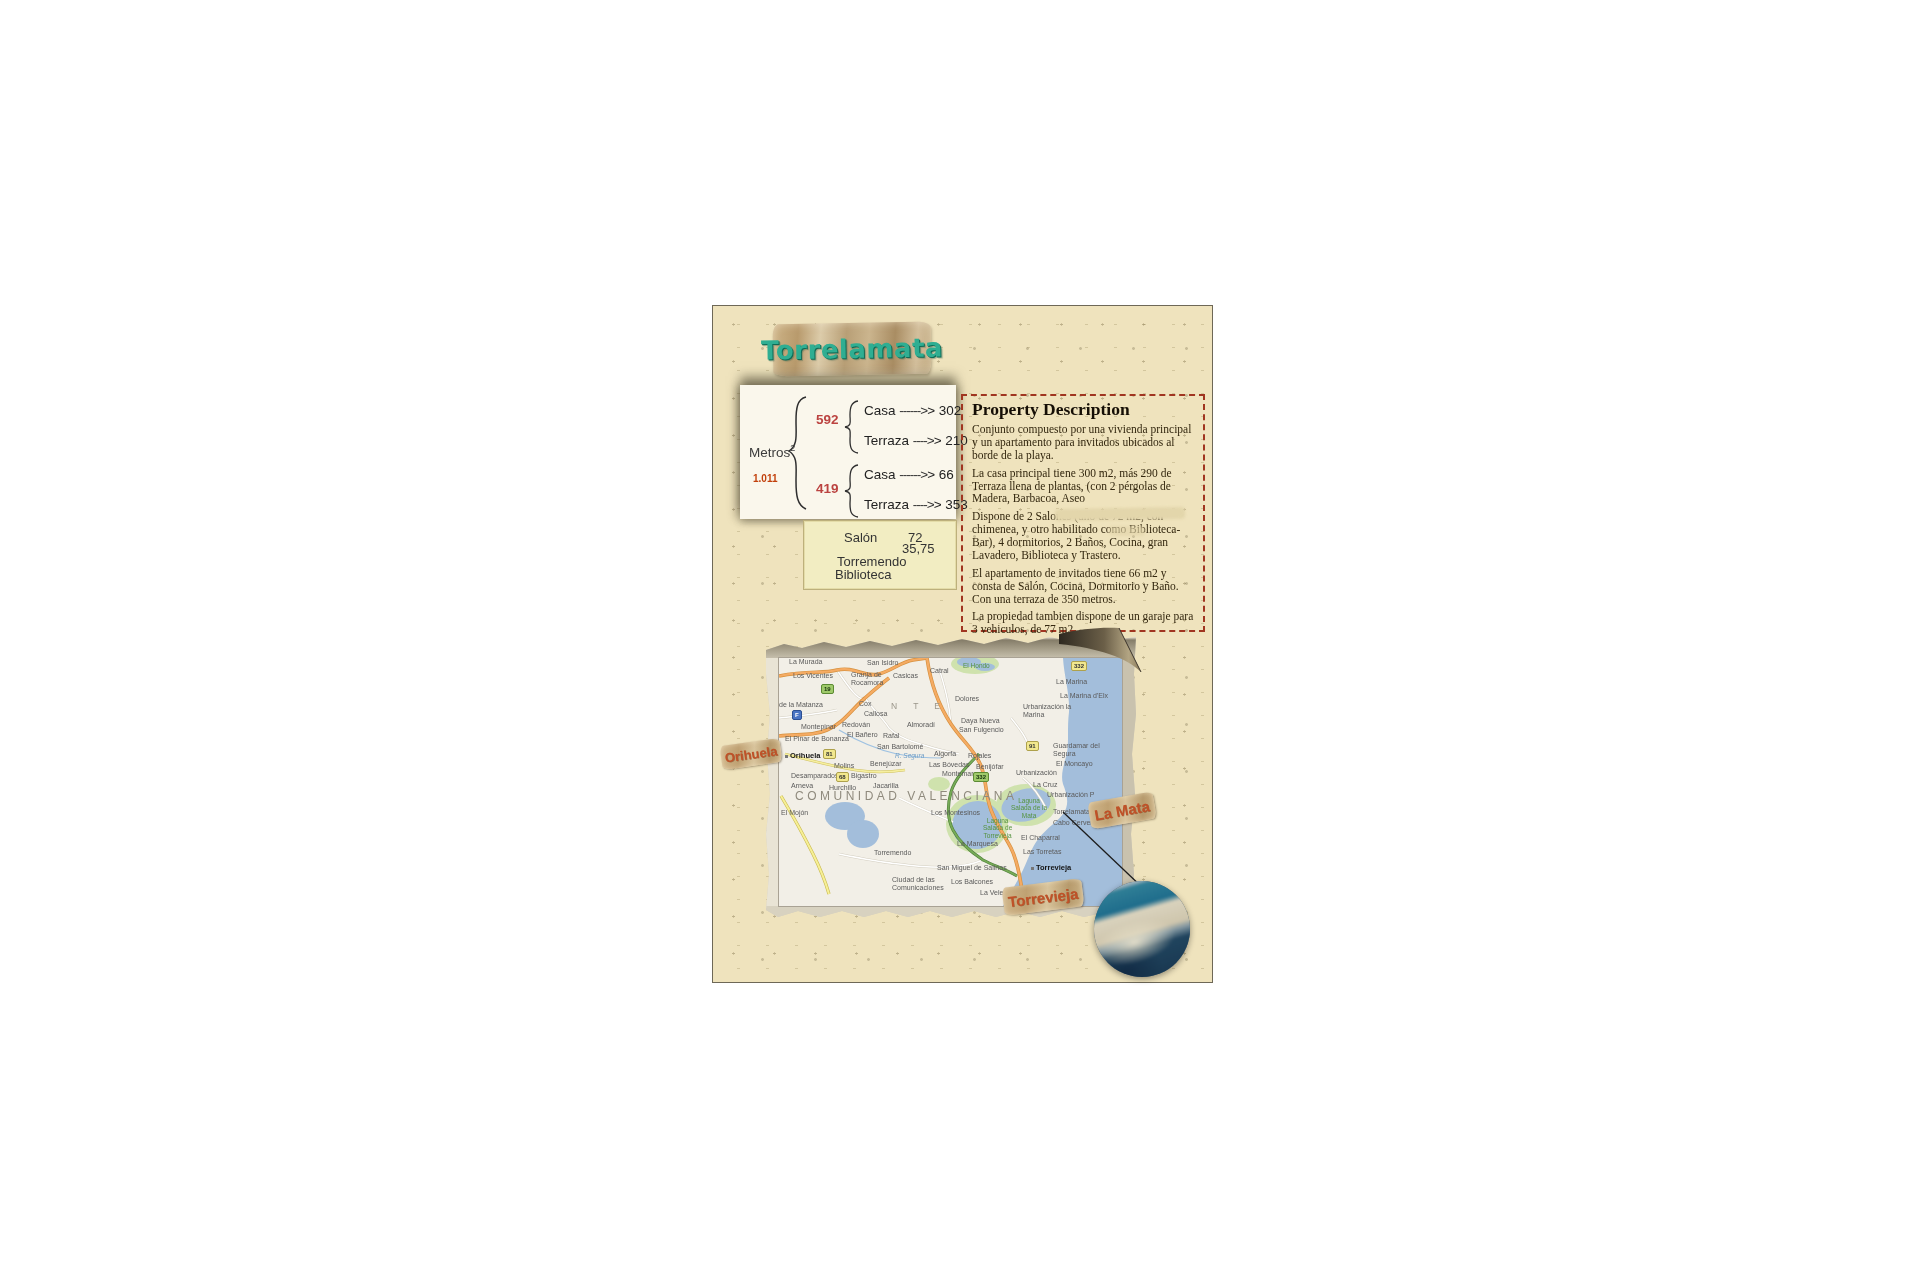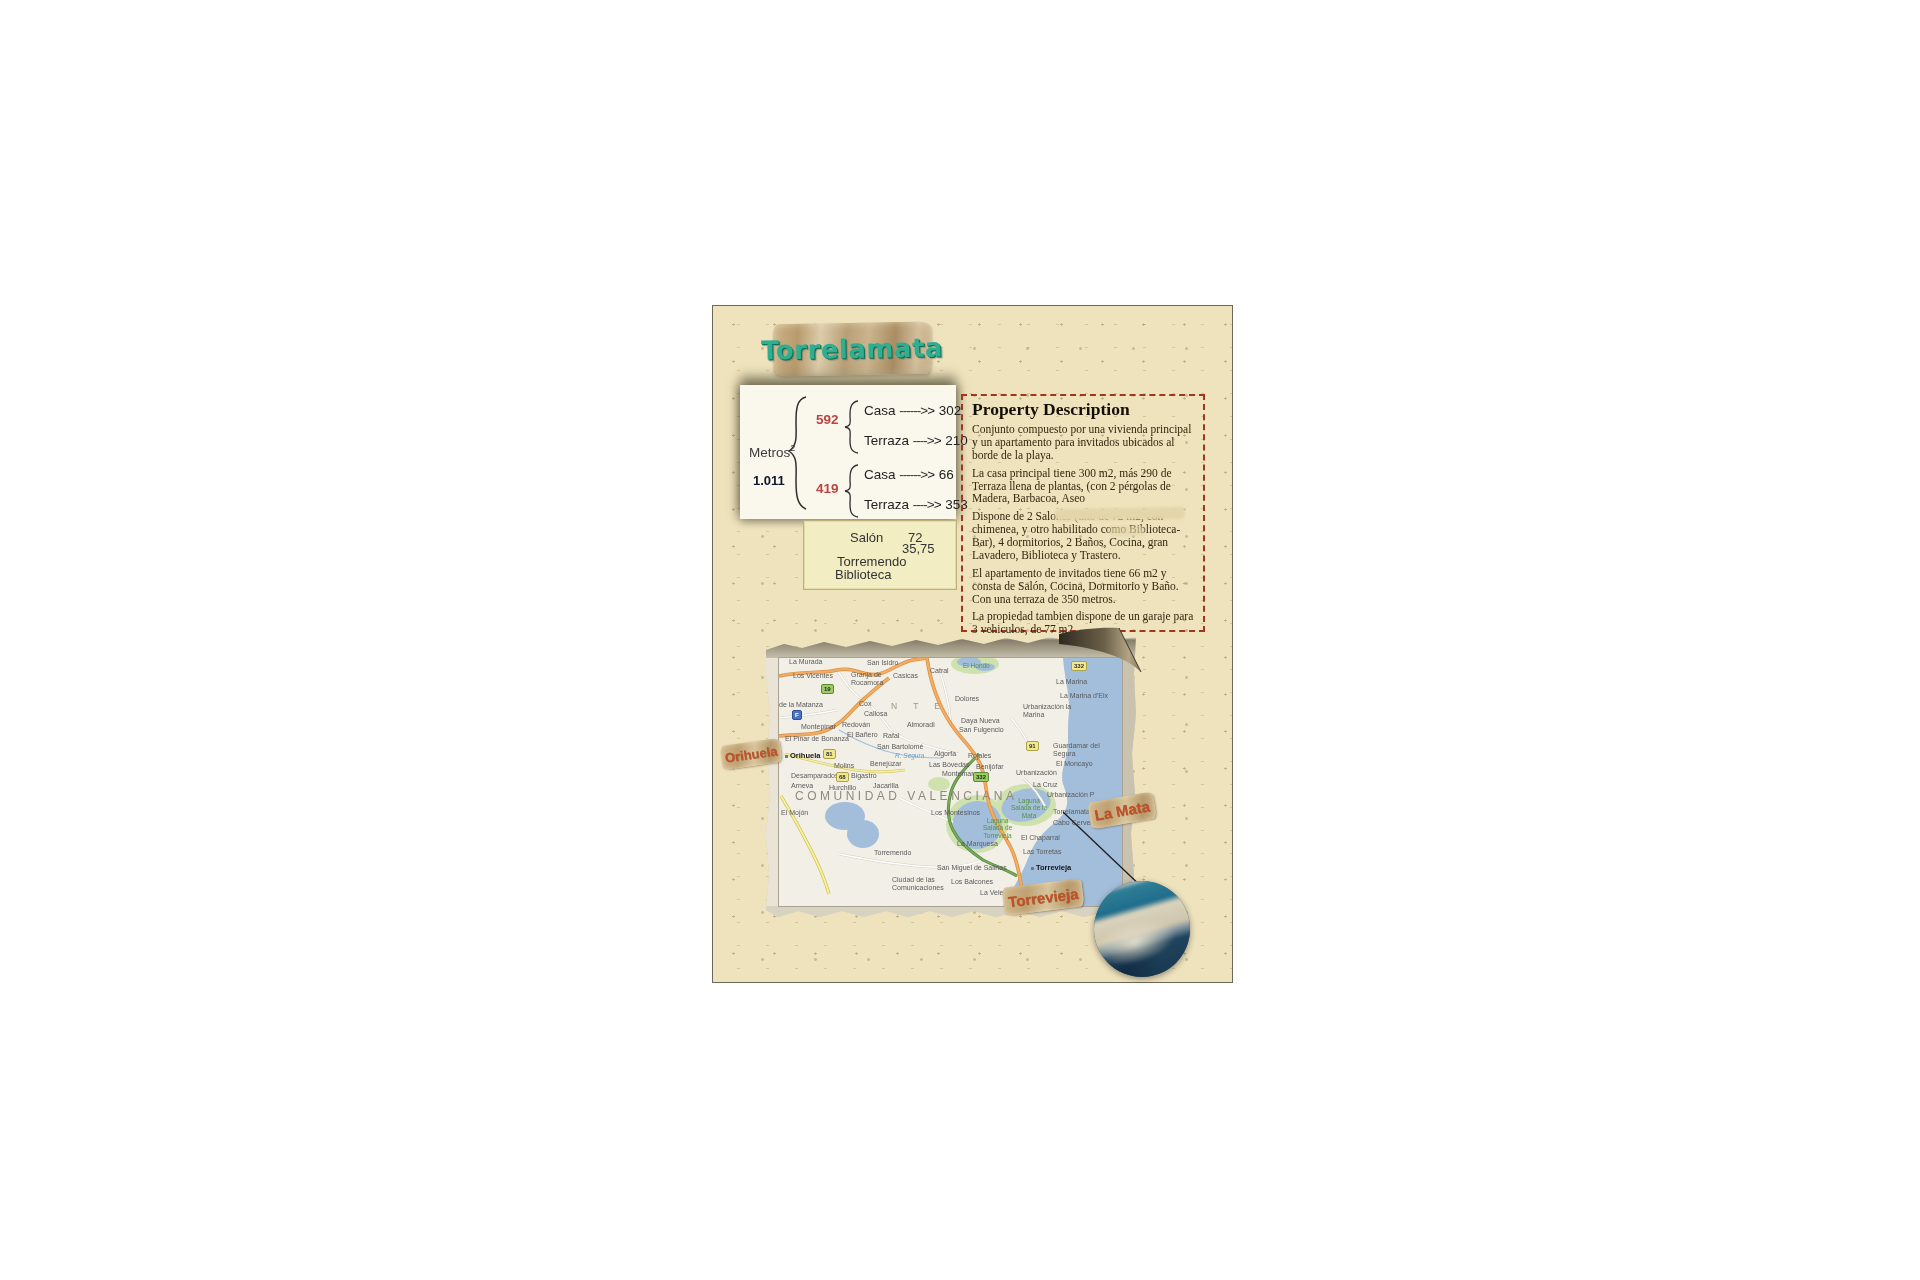--- a/index.html
+++ b/index.html
@@ -7,37 +7,37 @@
           font-family:"Liberation Sans",sans-serif;}
   
   .page{position:absolute;left:712px;top:305px;width:499px;height:676px;
         border:1px solid #6e6857;
         background-color:#efe3bd;
         background-image:
           radial-gradient(rgba(130,115,75,.45) 1px, transparent 1.3px),
           radial-gradient(rgba(165,150,105,.38) 1px, transparent 1.2px),
           radial-gradient(rgba(110,100,65,.30) 1.3px, transparent 1.7px);
         background-size:41px 37px,29px 23px,53px 47px;
-        background-position:0 0,11px 7px,23px 19px;padding-left:20px;}
+        background-position:0 0,11px 7px,23px 19px;}
   
   .banner{position:absolute;left:60px;top:17px;width:158px;height:52px;
         background:linear-gradient(95deg,#cdb488 0%,#b89a6c 16%,#dcccaa 30%,#b89f76 46%,#cbb58e 60%,#a98d63 76%,#d3bf9c 90%,#bfa87e 100%);
         border-radius:6px 12px 5px 14px/12px 6px 14px 5px;
         box-shadow:1px 2px 3px rgba(90,70,40,.35), inset 0 0 8px rgba(255,246,225,.5);
         transform:rotate(-1deg);display:flex;align-items:center;justify-content:center;}
   .banner .t{font-family:"DejaVu Sans",sans-serif;font-weight:bold;font-size:26px;
         color:#2fae92;letter-spacing:.5px;
         text-shadow:1px 1px 0 #0f6b56,2px 2px 1px rgba(40,90,70,.35);}
   
   .metrics{position:absolute;left:27px;top:79px;width:216px;height:134px;background:#faf7ec;
         box-shadow:0 -9px 10px rgba(70,65,45,.55),-5px 0 8px rgba(70,65,45,.25),
                    5px 0 8px rgba(70,65,45,.25),0 4px 7px rgba(70,65,45,.3);}
   .metrics .lab{position:absolute;left:9px;top:58px;font-size:13.5px;color:#3c3c3c;}
   .metrics .lab sup{font-size:9px;}
-  .metrics .tot{position:absolute;left:13px;top:88px;font-size:13px;font-weight:bold;color:#0f172a;}
+  .metrics .tot{position:absolute;left:13px;top:88px;font-size:10px;font-weight:bold;color:#c2410c;}
   .metrics .sum{position:absolute;font-size:13.5px;font-weight:bold;color:#bb4340;}
   .metrics .mrow{position:absolute;font-size:13.5px;color:#222;white-space:nowrap;}
   .metrics .mrow .a{letter-spacing:-1px;color:#333;}
   .metrics svg{position:absolute;left:0;top:0;}
   
   .rooms{position:absolute;left:90px;top:214px;width:152px;height:68px;background:#f2edc2;
         border:1px solid #bdb07c;box-shadow:inset 0 0 0 1px #e4dca8;}
   .rooms span{position:absolute;font-size:13px;color:#333;}
   
   .desc{position:absolute;left:248px;top:88px;width:244px;height:238px;box-sizing:border-box;
@@ -135,21 +135,21 @@
       <span class="sum" style="left:76px;top:96px;">419</span>
       <div class="mrow" style="left:124px;top:82px;">
         <span>Casa</span> <span class="a">------&gt;</span>&gt; <span>66</span>
       </div>
       <div class="mrow" style="left:124px;top:112px;">
         <span>Terraza</span> <span class="a">----&gt;</span>&gt; <span>353</span>
       </div>
     </div>
 
     <div class="rooms">
-      <span style="left:46px;top:9px;text-align:right;">Salón</span>
+      <span style="left:40px;top:9px;text-align:right;">Salón</span>
       <span style="left:104px;top:9px;">72</span>
       <span style="left:33px;top:33px;">Torremendo</span>
       <span style="left:31px;top:46px;">Biblioteca</span>
       <span style="left:98px;top:20px;text-align:right;">35,75</span>
     </div>
 
     <div class="desc">
       <h2>Property Description</h2>
       <p>Conjunto compuesto por una vivienda principal y un apartamento para invitados ubicados al  borde de la playa.</p>
       <p>La casa principal tiene 300 m2,  más 290 de Terraza llena de plantas, (con 2 pérgolas de Madera, Barbacoa, Aseo</p>

